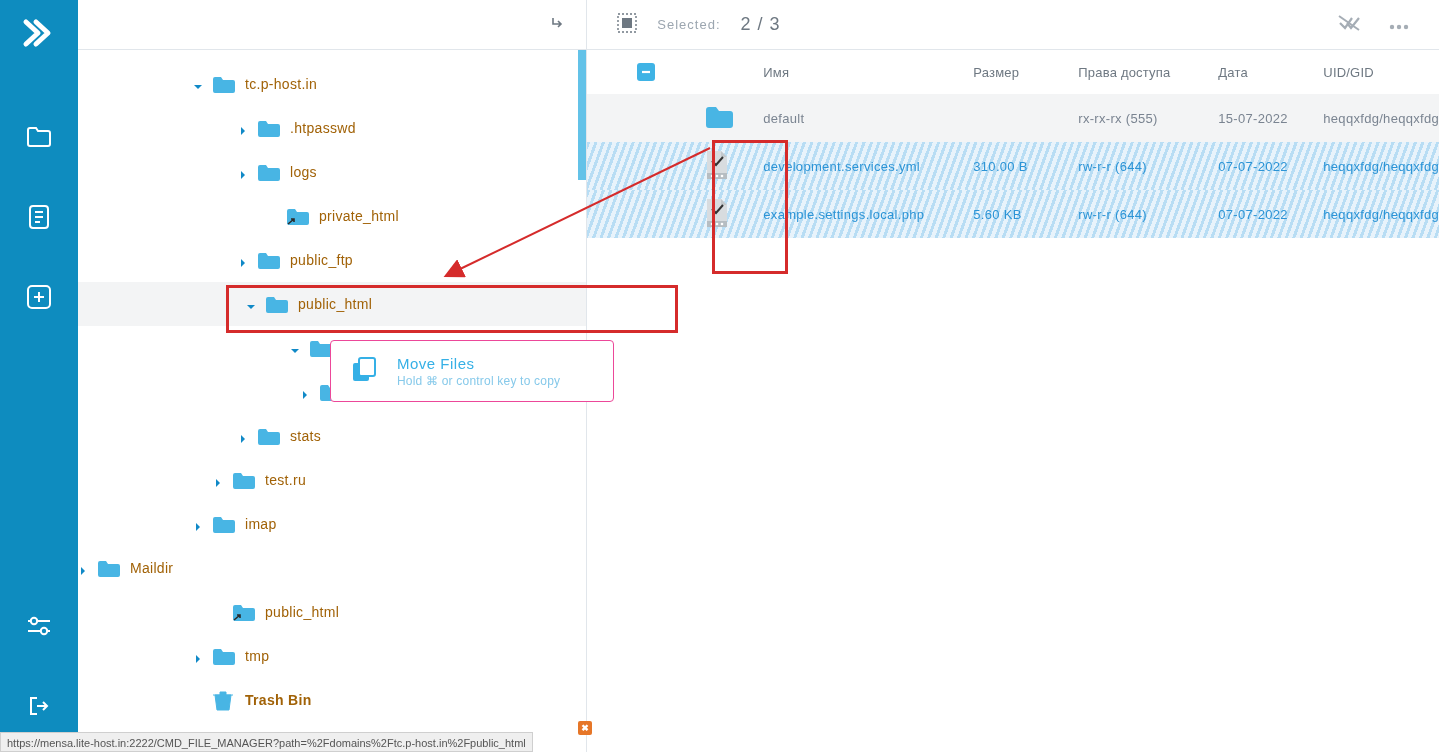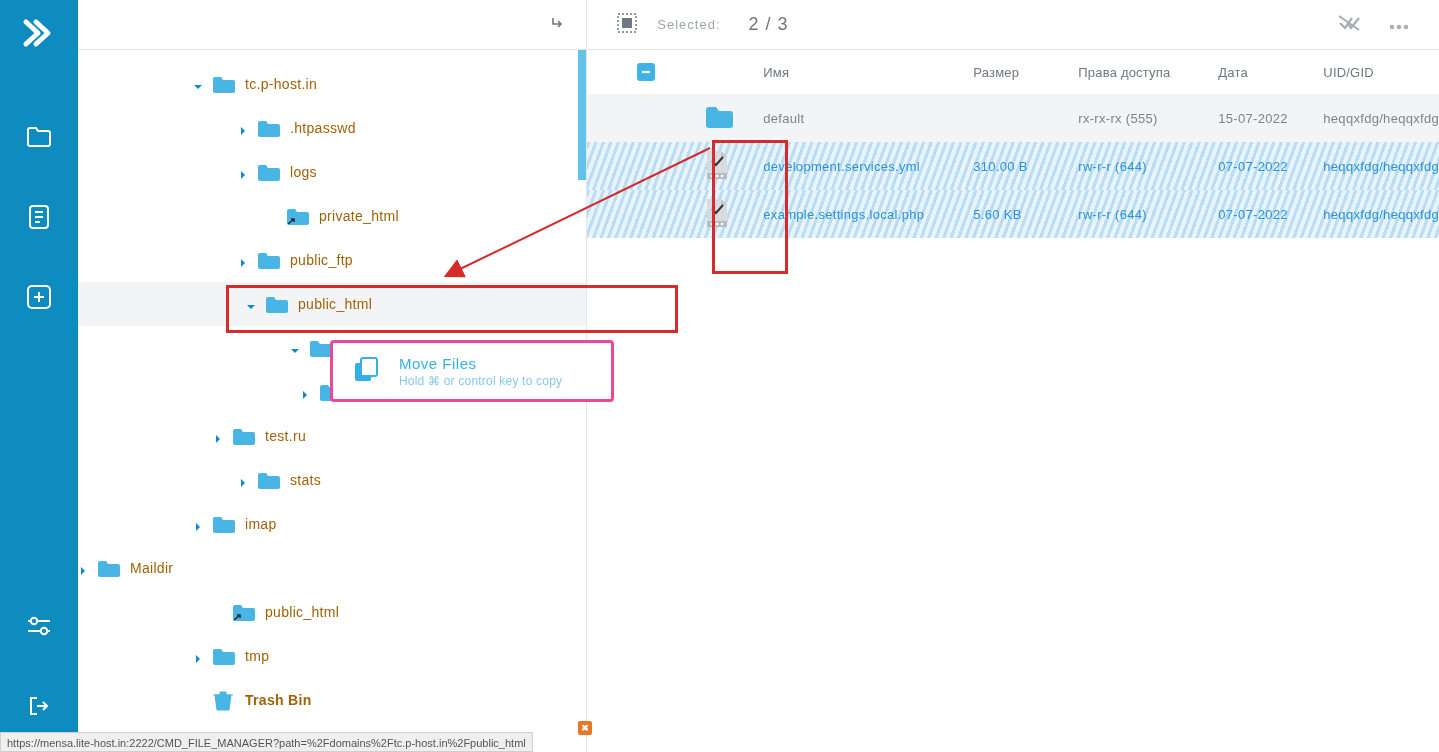--- a/index.html
+++ b/index.html
@@ -13,42 +13,42 @@
 .left-top{height:50px;border-bottom:1px solid #E1E6EB;display:flex;align-items:center;justify-content:flex-end;padding:0 20px}
 .tree-wrap{flex:1;overflow:auto;position:relative;padding-top:12px}
 .tree-node{display:flex;align-items:center;height:44px;cursor:pointer}
 .tree-node.selected{background:#F3F4F5}
 .chev{width:10px;height:10px;margin-right:8px}
 .folder{width:22px;height:18px;margin-right:12px}
 .tree-label{color:#a16207;letter-spacing:0.3px}
 .tree-scrollbar{position:absolute;right:0;top:50px;width:8px;height:130px;background:#63C2E8}
 .right-pane{flex:1;display:flex;flex-direction:column}
 .right-top{height:50px;border-bottom:1px solid #E1E6EB;display:flex;align-items:center;padding:0 30px}
-.sel-label{color:#9CA6B0;margin-left:20px;margin-right:28px;letter-spacing:1px;font-size:13px}
+.sel-label{color:#9CA6B0;margin-left:20px;margin-right:20px;letter-spacing:1px;font-size:13px}
 .sel-count{color:#6E7882;letter-spacing:1px;font-size:18px}
 .rt-spacer{flex:1}
 .rt-icon{margin-left:28px;cursor:pointer}
 .table-head{height:44px;display:flex;align-items:center;padding-left:50px}
 .th{color:#6E7882;font-size:13px;letter-spacing:0.2px}
 .col-check{width:66px;display:flex;align-items:center}
 .col-icon{width:60px}
 .col-name{width:210px}
 .col-size{width:105px}
 .col-perm{width:140px}
 .col-date{width:105px}
 .col-uid{flex:1}
 .file-row{height:48px;display:flex;align-items:center;padding-left:50px;cursor:pointer}
 .file-row.dir{background:#F3F4F5}
 .file-row.sel{position:relative;color:#2C94D6}
 .file-row.sel::before{content:"";position:absolute;inset:0;background:repeating-linear-gradient(110deg,#B8DDF4 0px,#B8DDF4 3px,#E8F3FB 3px,#E8F3FB 7px);z-index:-1}
 .file-row.sel .td{color:#2C94D6}
 .td{color:#7A8491;font-size:13px;letter-spacing:0.3px}
 .check-box{width:18px;height:18px;border-radius:3px;background:#3FB3E5;display:flex;align-items:center;justify-content:center}
 .check-box svg{stroke:#fff}
-.tooltip{position:absolute;left:252px;top:340px;width:284px;height:62px;border:3px solid #ec4899;border-radius:4px;background:#fff;display:flex;align-items:center;padding:0 18px;z-index:10}
+.tooltip{position:absolute;left:252px;top:340px;width:284px;height:62px;border:1px solid #ec4899;border-radius:4px;background:#fff;display:flex;align-items:center;padding:0 18px;z-index:10}
 .tooltip-ic{margin-right:18px}
 .tt-title{color:#35B0E6;font-size:15px;letter-spacing:0.5px;margin-bottom:2px}
 .tt-sub{color:#86C9EA;font-size:12px;letter-spacing:0.2px}
 .annot-box1{position:absolute;border:3px solid #D52B2B;z-index:20;pointer-events:none}
 .annot-arrow{position:absolute;z-index:20;pointer-events:none}
 .status-bar{position:absolute;left:0;bottom:0;height:20px;background:#EFEFEF;border:1px solid #CFCFCF;font-size:11px;color:#555;padding:2px 6px;line-height:16px}
 .badge-deleted{position:absolute;left:578px;top:721px;width:14px;height:14px;background:#E67628;border-radius:2px;display:flex;align-items:center;justify-content:center;font-size:9px;color:#fff;font-weight:bold}
 </style>
 </head>
 <body>
@@ -174,37 +174,37 @@
         </div>
         <div class="tree-node" style="padding-left: 222px;">
           <span class="chev"><svg width="10" height="10" viewBox="0 0 10 10">
               <path d="M3 1 L7 5 L3 9 Z" fill="#1089C7"></path>
             </svg></span>
           <span class="folder"><svg width="26" height="20" viewBox="0 0 26 20">
               <path d="M2 4 Q2 2 4 2 L10 2 L12 5 L22 5 Q24 5 24 7 L24 16 Q24 18 22 18 L4 18 Q2 18 2 16 Z" fill="#48B5E4"></path>
             </svg></span>
           <span class="tree-label"></span>
         </div>
+        <div class="tree-node" style="padding-left: 160px;">
+          <span class="chev"><svg width="10" height="10" viewBox="0 0 10 10">
+              <path d="M3 1 L7 5 L3 9 Z" fill="#1089C7"></path>
+            </svg></span>
+          <span class="folder"><svg width="26" height="20" viewBox="0 0 26 20">
+              <path d="M2 4 Q2 2 4 2 L10 2 L12 5 L22 5 Q24 5 24 7 L24 16 Q24 18 22 18 L4 18 Q2 18 2 16 Z" fill="#48B5E4"></path>
+            </svg></span>
+          <span class="tree-label">stats</span>
+        </div>
         <div class="tree-node" style="padding-left: 135px;">
           <span class="chev"><svg width="10" height="10" viewBox="0 0 10 10">
               <path d="M3 1 L7 5 L3 9 Z" fill="#1089C7"></path>
             </svg></span>
           <span class="folder"><svg width="26" height="20" viewBox="0 0 26 20">
               <path d="M2 4 Q2 2 4 2 L10 2 L12 5 L22 5 Q24 5 24 7 L24 16 Q24 18 22 18 L4 18 Q2 18 2 16 Z" fill="#48B5E4"></path>
             </svg></span>
           <span class="tree-label">test.ru</span>
-        </div>
-        <div class="tree-node" style="padding-left: 160px;">
-          <span class="chev"><svg width="10" height="10" viewBox="0 0 10 10">
-              <path d="M3 1 L7 5 L3 9 Z" fill="#1089C7"></path>
-            </svg></span>
-          <span class="folder"><svg width="26" height="20" viewBox="0 0 26 20">
-              <path d="M2 4 Q2 2 4 2 L10 2 L12 5 L22 5 Q24 5 24 7 L24 16 Q24 18 22 18 L4 18 Q2 18 2 16 Z" fill="#48B5E4"></path>
-            </svg></span>
-          <span class="tree-label">stats</span>
         </div>
         <div class="tree-node" style="padding-left: 115px;">
           <span class="chev"><svg width="10" height="10" viewBox="0 0 10 10">
               <path d="M3 1 L7 5 L3 9 Z" fill="#1089C7"></path>
             </svg></span>
           <span class="folder"><svg width="26" height="20" viewBox="0 0 26 20">
               <path d="M2 4 Q2 2 4 2 L10 2 L12 5 L22 5 Q24 5 24 7 L24 16 Q24 18 22 18 L4 18 Q2 18 2 16 Z" fill="#48B5E4"></path>
             </svg></span>
           <span class="tree-label">imap</span>
         </div>

